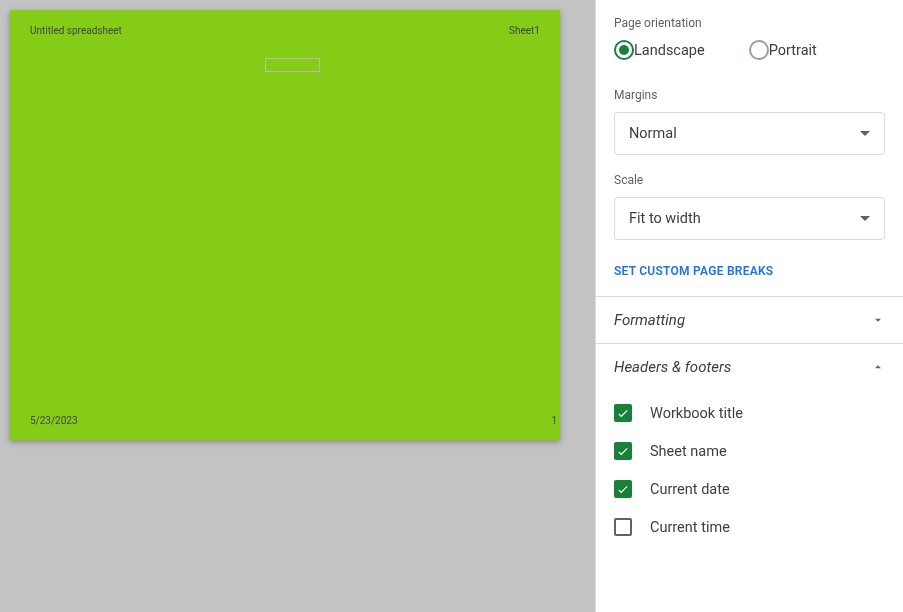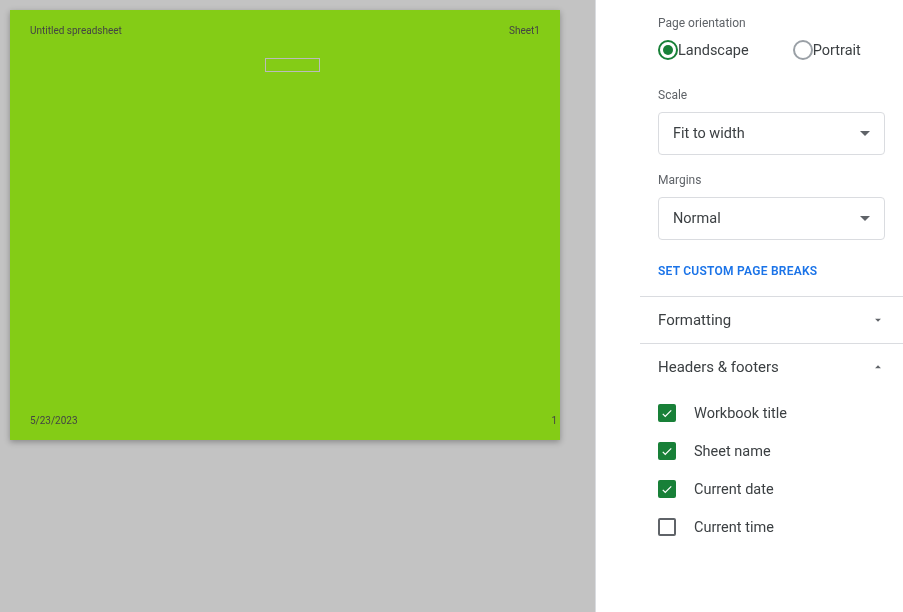--- a/index.html
+++ b/index.html
@@ -49,21 +49,20 @@
     display: flex;
     justify-content: space-between;
   }
   
   .panel {
     width: 308px;
     border-left: 1px solid #dadce0;
     background: #fff;
     overflow-y: auto;
     padding-top: 8px;
-    padding-left: 44px;
   }
   .section { padding: 8px 18px 10px 18px; }
   .section-label {
     font-size: 12px;
     color: #5f6368;
     margin-bottom: 10px;
   }
   .radio-row { display: flex; gap: 44px; align-items: center; margin-bottom: 10px; }
   .radio {
     display: flex; align-items: center; cursor: pointer;
@@ -100,21 +99,21 @@
     font-size: 12px;
     letter-spacing: 0.25px;
     cursor: pointer;
     padding: 14px 18px 18px 18px;
     display: block;
   }
   .divider { height: 1px; background: #dadce0; width: 100%; }
   .accordion-header {
     display: flex; justify-content: space-between; align-items: center;
     padding: 14px 18px; cursor: pointer;
-    font-size: 15px; color: #3c4043;
+    font-size: 15px; color: #3c4043; font-style: italic;
   }
   .chevron { width: 14px; height: 14px; display:flex; align-items:center; justify-content:center; }
   .chevron svg { width: 14px; height: 14px; fill: #5f6368; }
   .chk-list { padding: 4px 18px 10px 18px; }
   .chk-item {
     display: flex; align-items: center; gap: 18px;
     padding: 10px 0;
     font-size: 14.5px; color: #3c4043;
   }
   .chk {
@@ -154,31 +153,31 @@
         <span>Landscape</span>
       </div>
       <div class="radio">
         <span class="radio-circle"></span>
         <span>Portrait</span>
       </div>
     </div>
   </div>
 
   <div class="section">
+    <div class="section-label">Margins</div>
+    <div class="select">
+      <span>Normal</span>
+      <span class="caret"></span>
+    </div>
+  </div>
+
+  <div class="section">
     <div class="section-label">Scale</div>
     <div class="select">
       <span>Fit to width</span>
-      <span class="caret"></span>
-    </div>
-  </div>
-
-  <div class="section">
-    <div class="section-label">Margins</div>
-    <div class="select">
-      <span>Normal</span>
       <span class="caret"></span>
     </div>
   </div>
 
   <span class="link-btn">SET CUSTOM PAGE BREAKS</span>
 
   <div class="divider"></div>
 
   <div class="accordion-header">
     <span>Formatting</span>

